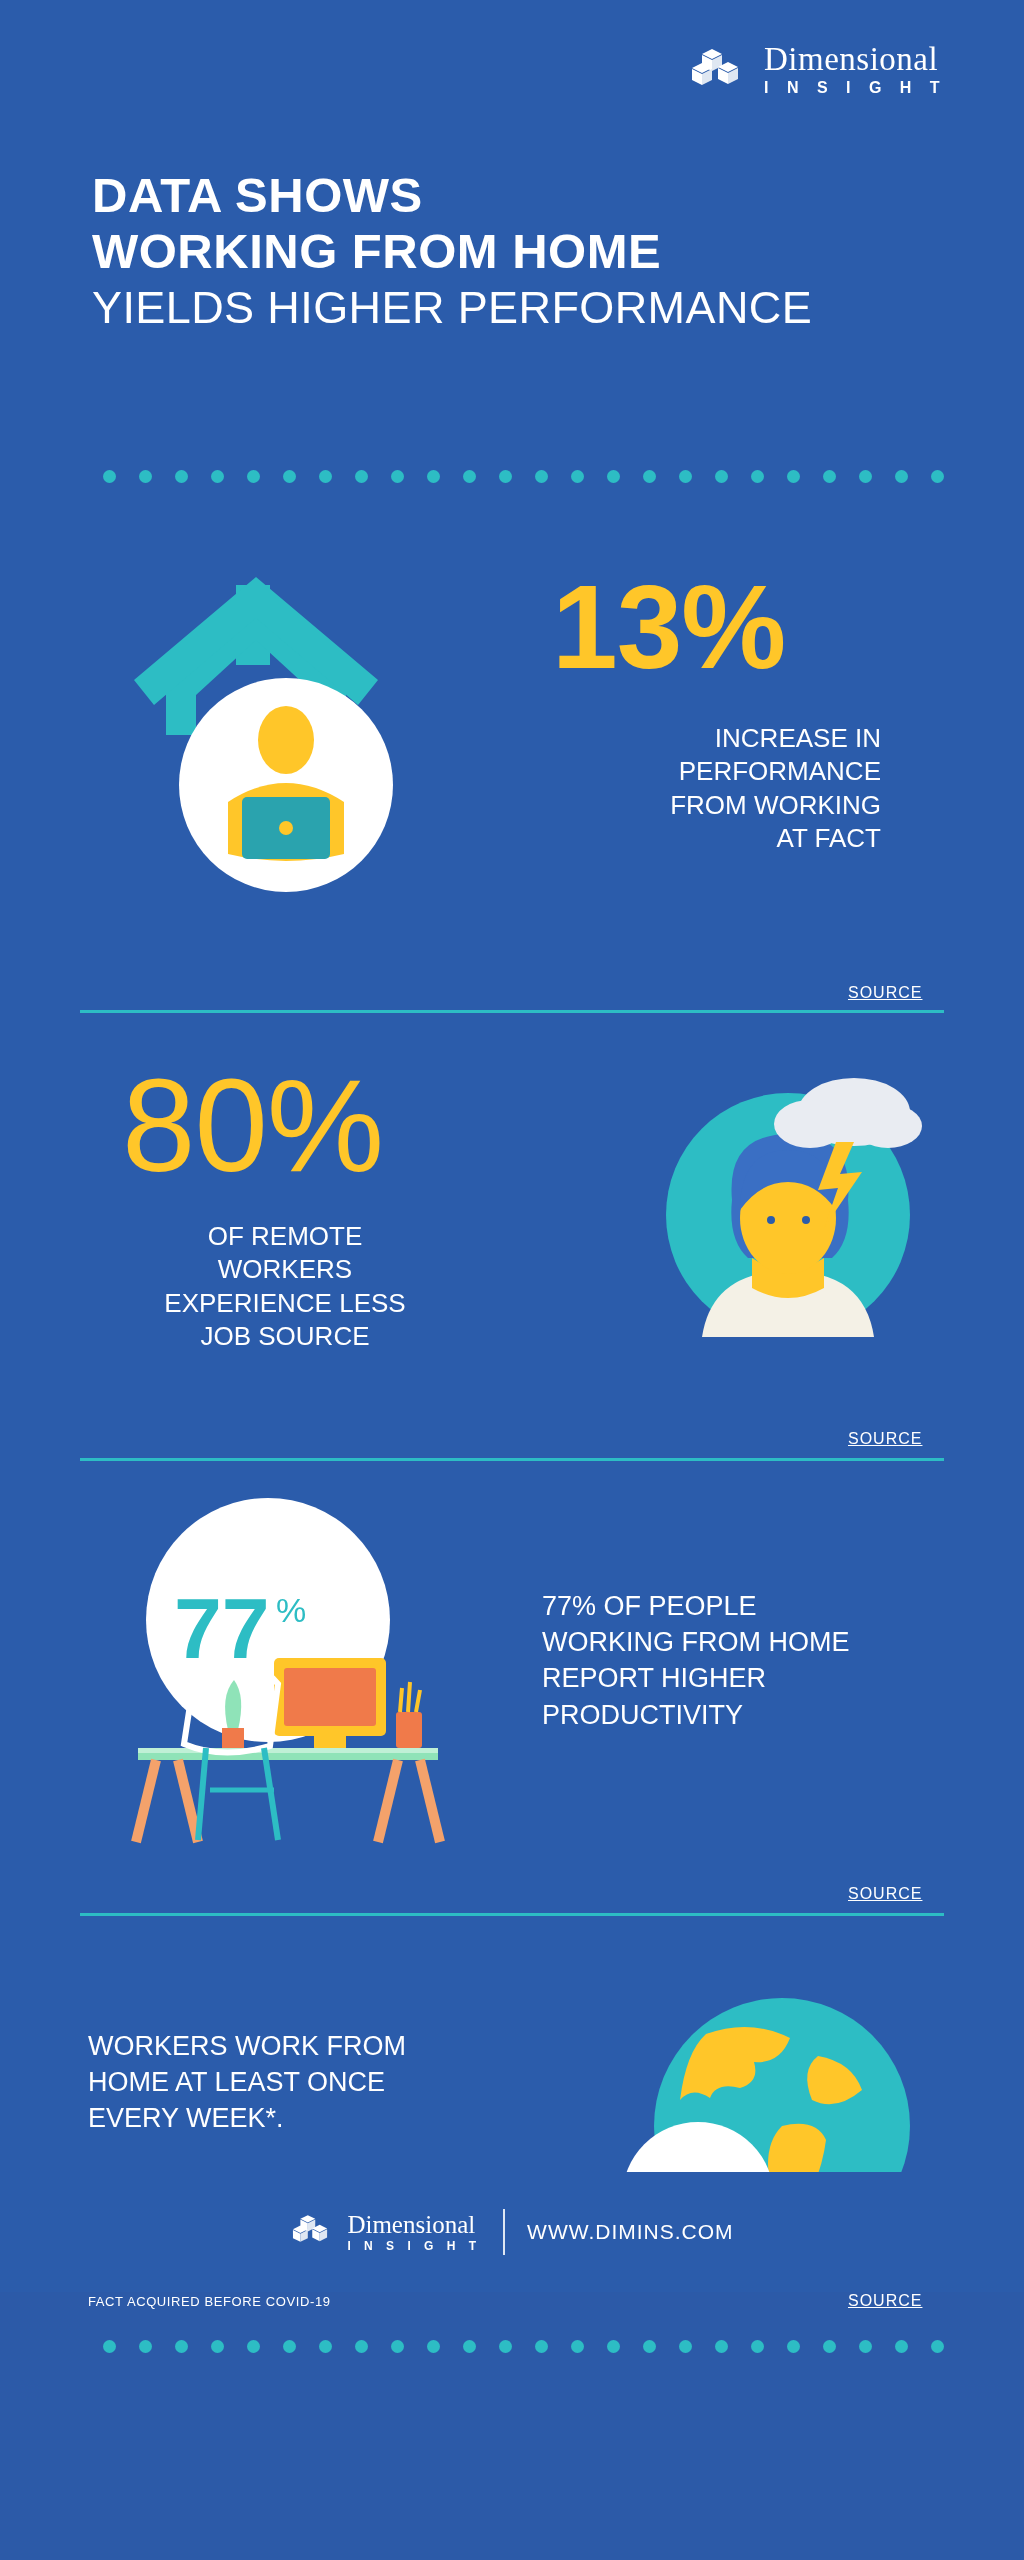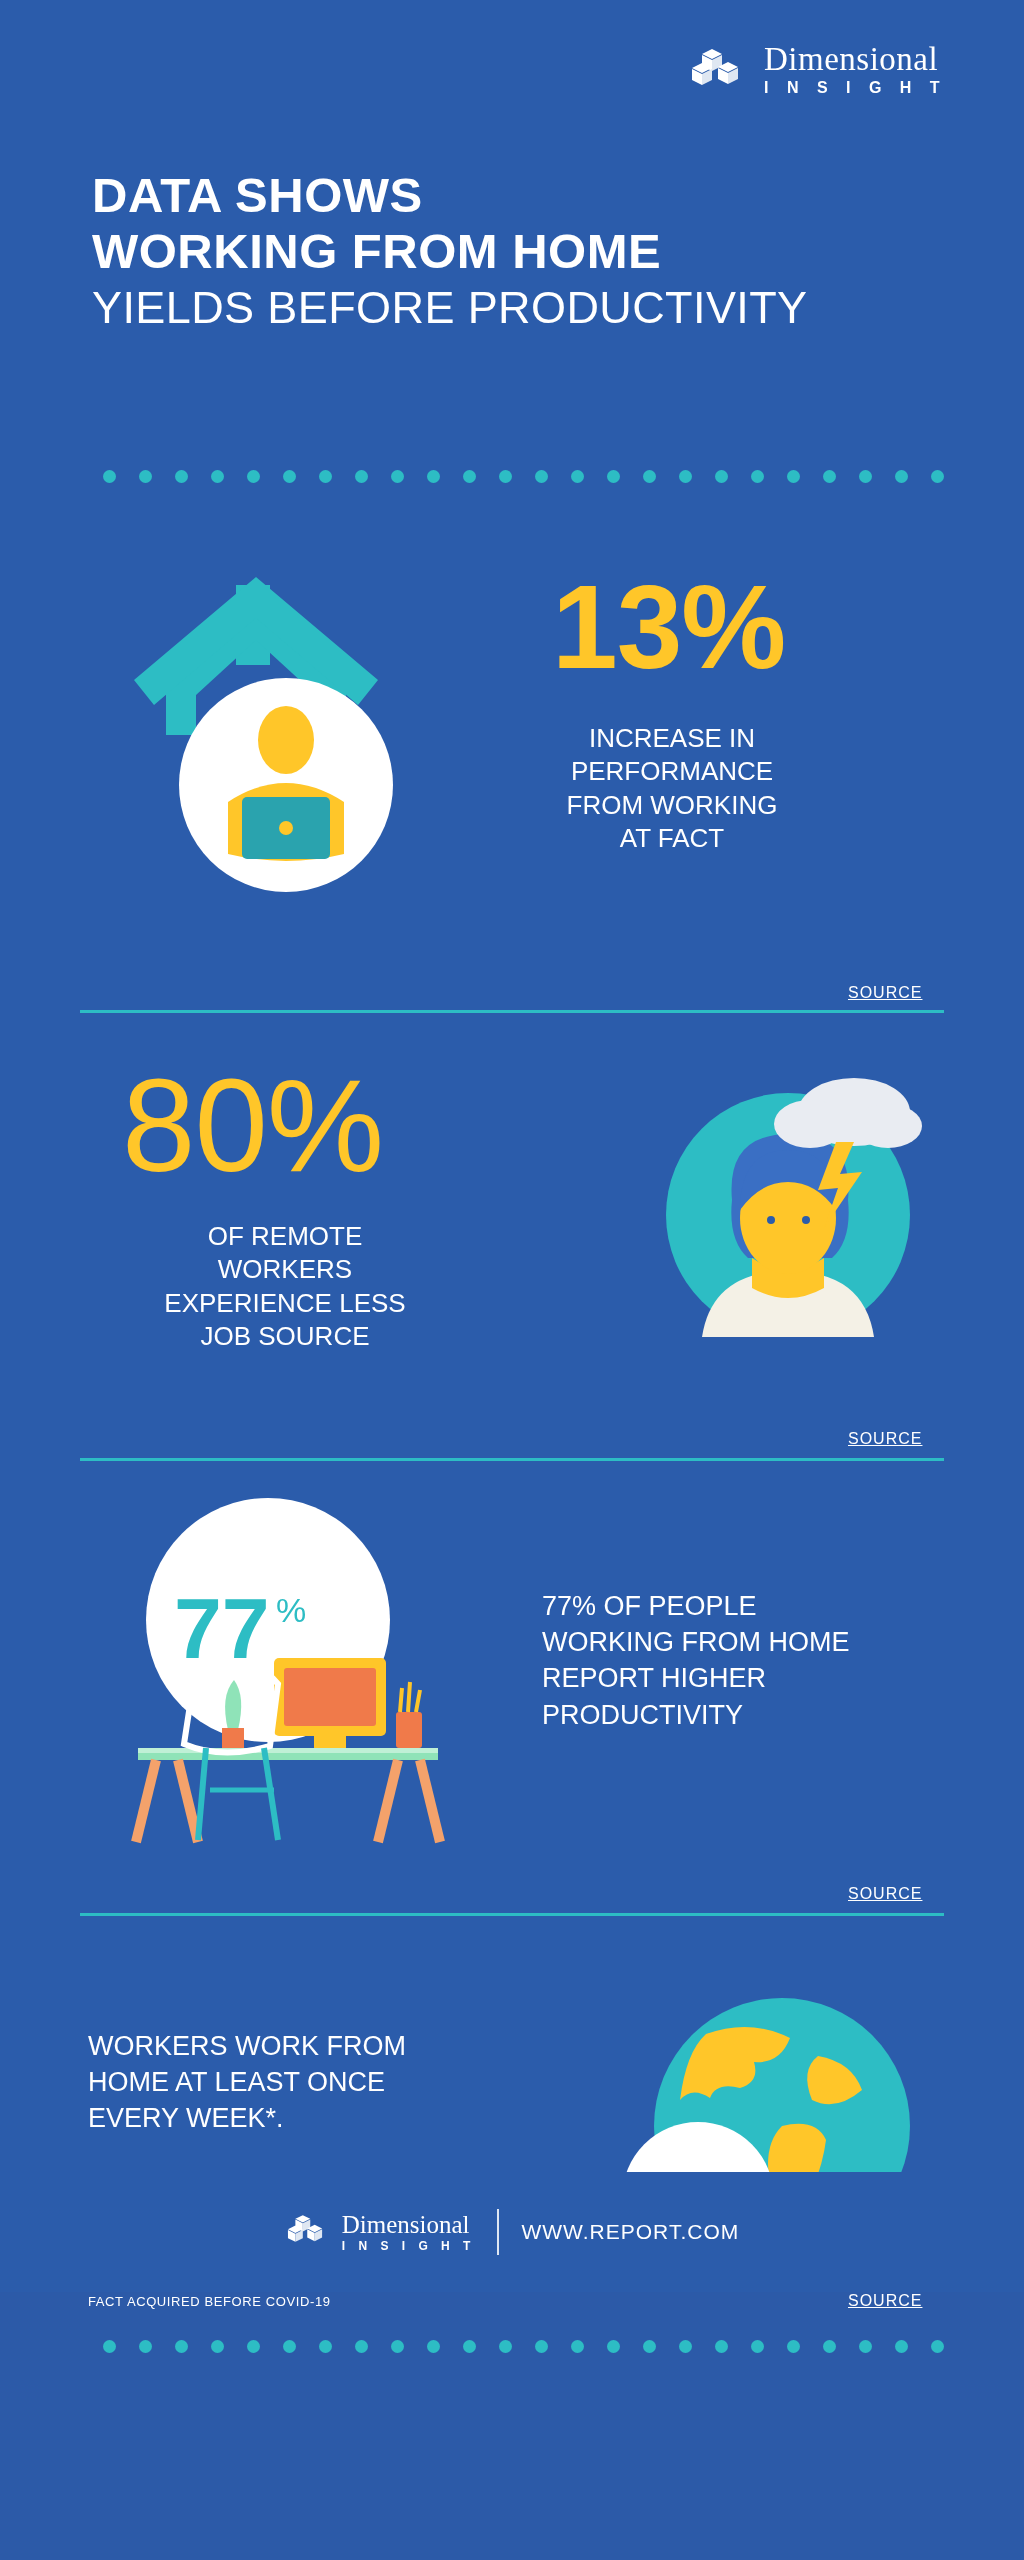--- a/index.html
+++ b/index.html
@@ -110,21 +110,21 @@
     </span>
     <span class="logo-words">
       <span class="logo-name">Dimensional</span>
       <span class="logo-sub">I N S I G H T</span>
     </span>
   </div>
 
   <div class="title-block">
     <div class="title-l1">DATA SHOWS</div>
     <div class="title-l2">WORKING FROM HOME</div>
-    <div class="title-l3">YIELDS BEFORE PRODUCTIVITY</div>
+    <div class="title-l3">YIELDS HIGHER PERFORMANCE</div>
   </div>
 
   <div class="dot-row" style="left:103px;top:470px;">
     <span class="dot"></span>
       <span class="dot"></span>
     <span class="dot"></span>
       <span class="dot"></span>
     <span class="dot"></span>
       <span class="dot"></span>
     <span class="dot"></span>
@@ -155,21 +155,21 @@
       <circle cx="190" cy="225" r="107" fill="#ffffff"></circle>
       <ellipse cx="190" cy="180" rx="28" ry="34" fill="#ffc629"></ellipse>
       <path d="M132 242 q58 -38 116 0 l0 52 q-58 14 -116 0 Z" fill="#ffc629"></path>
       <rect x="146" y="237" width="88" height="62" rx="5" fill="#2aa3ae"></rect>
       <circle cx="190" cy="268" r="7" fill="#ffc629"></circle>
     </svg>
   </div>
 
   <div class="bigstat" style="left:552px;top:568px;font-size:118px;">13%</div>
 
-  <div class="stat-desc" style="left:512px;top:722px;width:320px;">
+  <div class="stat-desc" style="left:561px;top:722px;width:320px;text-align:right;">
     <div>INCREASE IN</div>
     <div>PERFORMANCE</div>
     <div>FROM WORKING</div>
     <div>AT FACT</div>
   </div>
 
   <div class="source" style="left:848px;top:984px;">SOURCE</div>
   <div class="divider" style="left:80px;top:1010px;width:864px;"></div>
 
   <div class="bigstat" style="left:122px;top:1060px;font-size:132px;font-weight:400;">80%</div>
@@ -306,17 +306,17 @@
               <polygon points="24,31 24,42 14,47 14,36" fill="#dfe7f2"></polygon>
             </g>
           </svg>
         </span>
         <span style="display:flex;flex-direction:column;line-height:1;">
           <span class="f-name">Dimensional</span>
           <span class="f-sub">I N S I G H T</span>
         </span>
       </div>
       <div class="vline"></div>
-      <div class="f-url">WWW.REPORT.COM</div>
+      <div class="f-url">WWW.DIMINS.COM</div>
     </div>
   </div>
 
 </div>
 
 </body></html>

